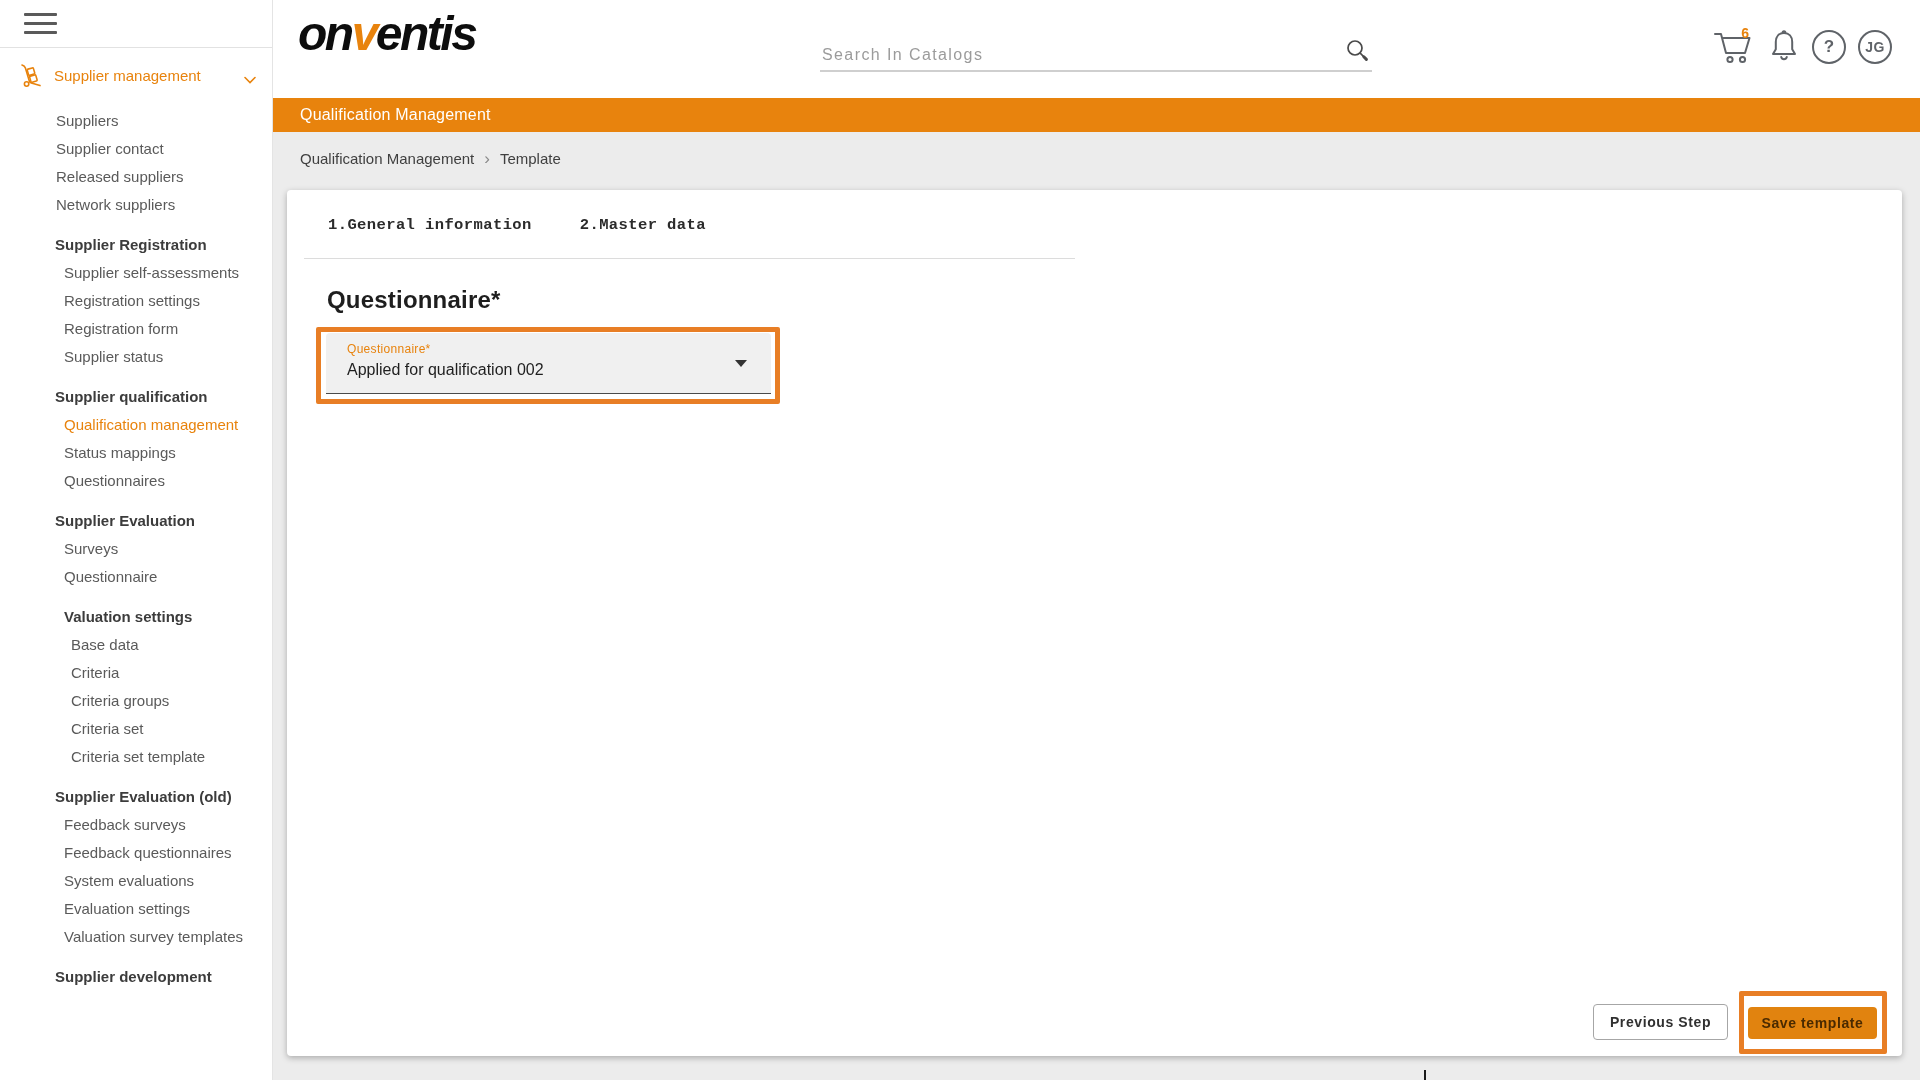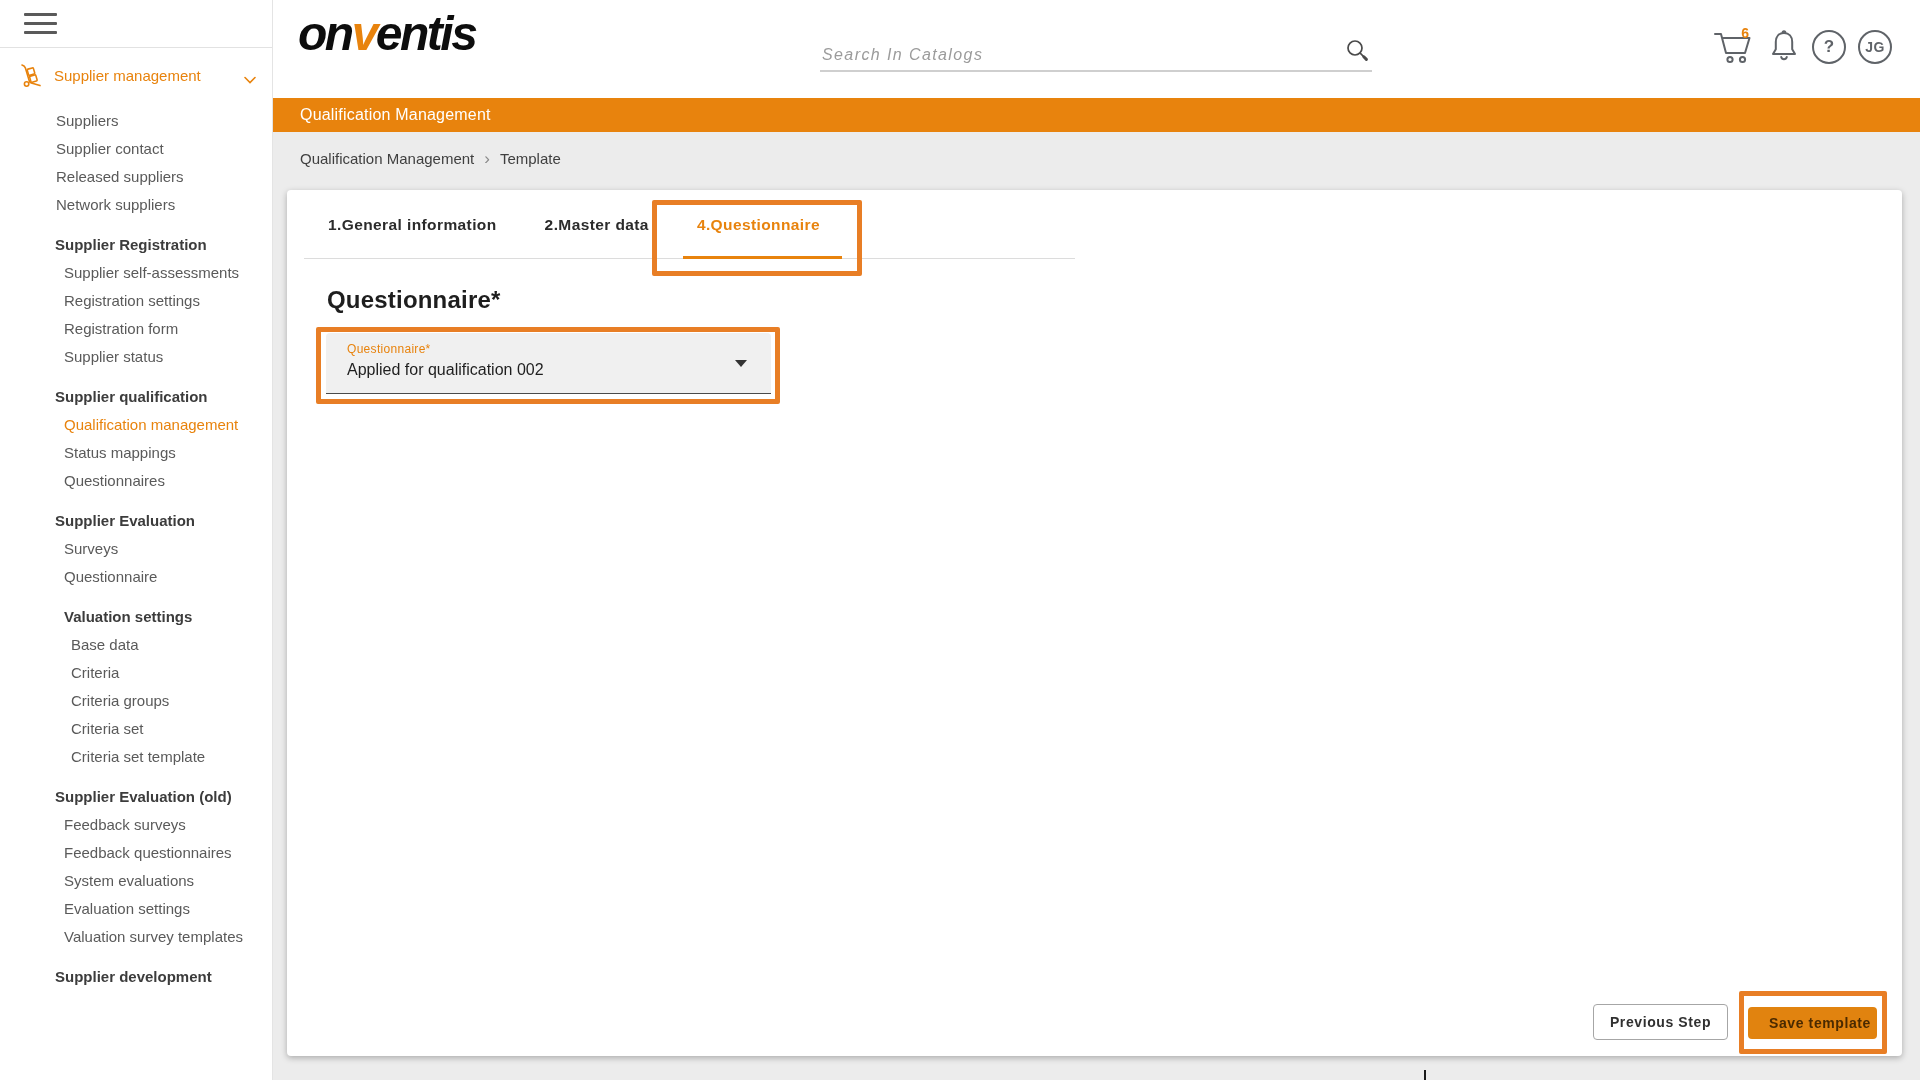--- a/index.html
+++ b/index.html
@@ -18,54 +18,54 @@
   .nav-row.group{height:30px;margin-top:12px;font-weight:normal;color:var(--brand-orange);position:relative;}
   .gicon{position:absolute;left:19px;top:3px;color:var(--brand-orange);}
   .glabel{padding-left:54px;}
   .gchev{position:absolute;right:16px;top:10px;color:var(--brand-orange);}
 
   
   .topbar{position:absolute;left:273px;top:0;width:1647px;height:108px;background:#fff;}
   .logo{position:absolute;left:25px;top:6px;font-size:48px;font-weight:bold;font-style:italic;letter-spacing:-2.5px;color:#0d0d0d;cursor:default;}
   .lg-v{color:var(--brand-orange);}
   .search{position:absolute;left:547px;top:25px;width:552px;height:45px;border-bottom:2px solid #cfcfcf;}
-  .search-input{position:absolute;left:0;bottom:5px;width:500px;border:none;outline:none;font-size:16px;letter-spacing:1.4px;color:#333;background:transparent;font-family:inherit;font-style:italic;}
+  .search-input{position:absolute;left:0;bottom:5px;width:500px;border:none;outline:none;font-size:16px;letter-spacing:1.4px;color:#333;background:transparent;font-family:inherit;}
   .search-input::placeholder{color:#9b9b9b;}
   .search-ico{position:absolute;right:2px;bottom:3px;color:#4a4a4a;cursor:pointer;}
   .hdr-icons{position:absolute;left:1437px;top:26px;display:flex;align-items:center;gap:12px;}
   .cart{position:relative;width:46px;height:42px;color:#5f6368;cursor:pointer;}
   .badge{position:absolute;right:7px;top:-1px;color:var(--brand-orange);font-size:14px;font-weight:bold;}
   .bell{width:32px;height:38px;color:#5f6368;cursor:pointer;}
   .circle-ic{width:34px;height:34px;border:2px solid #5f6368;border-radius:50%;display:flex;align-items:center;justify-content:center;color:#5f6368;font-weight:bold;cursor:pointer;box-sizing:border-box;background:#fff;}
   .help span{font-size:17px;}
   .avatar span{font-size:14px;letter-spacing:.5px;}
 
   
   .banner{position:absolute;left:273px;top:98px;width:1647px;height:34px;background:var(--banner-bg);display:flex;align-items:center;padding-left:27px;box-sizing:border-box;color:#fff;font-size:16px;letter-spacing:.2px;}
   .breadcrumb{position:absolute;left:300px;top:150px;display:flex;align-items:center;gap:10px;font-size:15px;color:#3f3f3f;}
   .bc-link{cursor:pointer;}
   .bc-sep{color:#8a8a8a;font-size:17px;line-height:1;}
 
   
   .card{position:absolute;left:287px;top:190px;width:1615px;height:866px;background:#fff;border-radius:4px;box-shadow:0 2px 6px rgba(0,0,0,.28);}
   .tabs-underline{position:absolute;left:17px;top:68px;width:771px;height:1px;background:#dcdcdc;}
-  .tab-row{position:absolute;left:17px;top:0;height:69px;display:flex;}
+  .tab-row{position:absolute;left:17px;top:0;height:69px;display:flex;font-family:Liberation Mono, monospace;}
   .tab{padding:0 24px;display:flex;align-items:center;font-size:15.5px;font-weight:bold;letter-spacing:.4px;color:#2b2b2b;cursor:pointer;position:relative;}
   .tab.active{color:var(--brand-orange);}
   .tab.active::after{content:"";position:absolute;left:10px;right:2px;bottom:0;height:3px;background:var(--brand-orange);}
   .annot{border:5px solid var(--annotation-orange);border-radius:2px;pointer-events:none;box-sizing:border-box;}
   .tab-annot{position:absolute;left:-21px;right:-18px;top:10px;bottom:-17px;}
   .heading{position:absolute;left:40px;top:96px;margin:0;font-size:24px;font-weight:bold;color:#1e1e1e;letter-spacing:.2px;}
   .field{position:absolute;left:39px;top:143px;width:445px;height:60px;background:#f0f0f0;border-radius:4px 4px 0 0;border-bottom:1px solid #4a4a4a;cursor:pointer;box-sizing:content-box;}
   .field-label{position:absolute;left:21px;top:9px;font-size:12px;color:var(--brand-orange);letter-spacing:.3px;}
   .field-value{position:absolute;left:21px;top:28px;font-size:16px;color:#1f1f1f;}
   .caret{position:absolute;right:24px;top:27px;width:0;height:0;border-left:6px solid transparent;border-right:6px solid transparent;border-top:7px solid #333;}
   .field-annot{position:absolute;left:29px;top:137px;width:464px;height:77px;}
   .btn-prev{position:absolute;left:1306px;top:814px;width:135px;height:36px;background:#fff;border:1px solid #a6a6a6;border-radius:4px;font-size:14px;font-weight:bold;letter-spacing:.6px;color:#303030;cursor:pointer;font-family:inherit;}
-  .btn-save{position:absolute;left:1461px;top:817px;width:129px;height:32px;background:var(--save-bg);border:none;border-radius:4px;font-size:14px;font-weight:bold;letter-spacing:.6px;color:#4a2a00;cursor:pointer;font-family:inherit;text-align:right;}
+  .btn-save{position:absolute;left:1461px;top:817px;width:129px;height:32px;background:var(--save-bg);border:none;border-radius:4px;font-size:14px;font-weight:bold;letter-spacing:.6px;color:#4a2a00;cursor:pointer;font-family:inherit;}
   .save-annot{position:absolute;left:1452px;top:801px;width:148px;height:63px;}
   .cursor-artifact{position:absolute;left:1424px;top:1070px;width:2px;height:10px;background:#1a1a1a;}
 </style>
 </head>
 <body>
 
 <div class="app">
 
   <aside class="sidebar">
     <div class="sidebar-top">
@@ -172,24 +172,20 @@
     <span class="bc-link">Qualification Management</span>
     <span class="bc-sep">›</span>
     <span class="bc-current">Template</span>
   </div>
 
   <main class="card">
     <div class="tabs-underline"></div>
     <div class="tab-row">
       <div class="tab">1.General information</div>
       <div class="tab">2.Master data</div>
-      <div class="tab active">
-        <span>4.Questionnaire</span>
-        <div class="annot tab-annot"></div>
-      </div>
     </div>
 
     <h1 class="heading">Questionnaire*</h1>
 
     <div class="field">
       <div class="field-label">Questionnaire*</div>
       <div class="field-value">Applied for qualification 002</div>
       <div class="caret"></div>
     </div>
     <div class="annot field-annot"></div>

